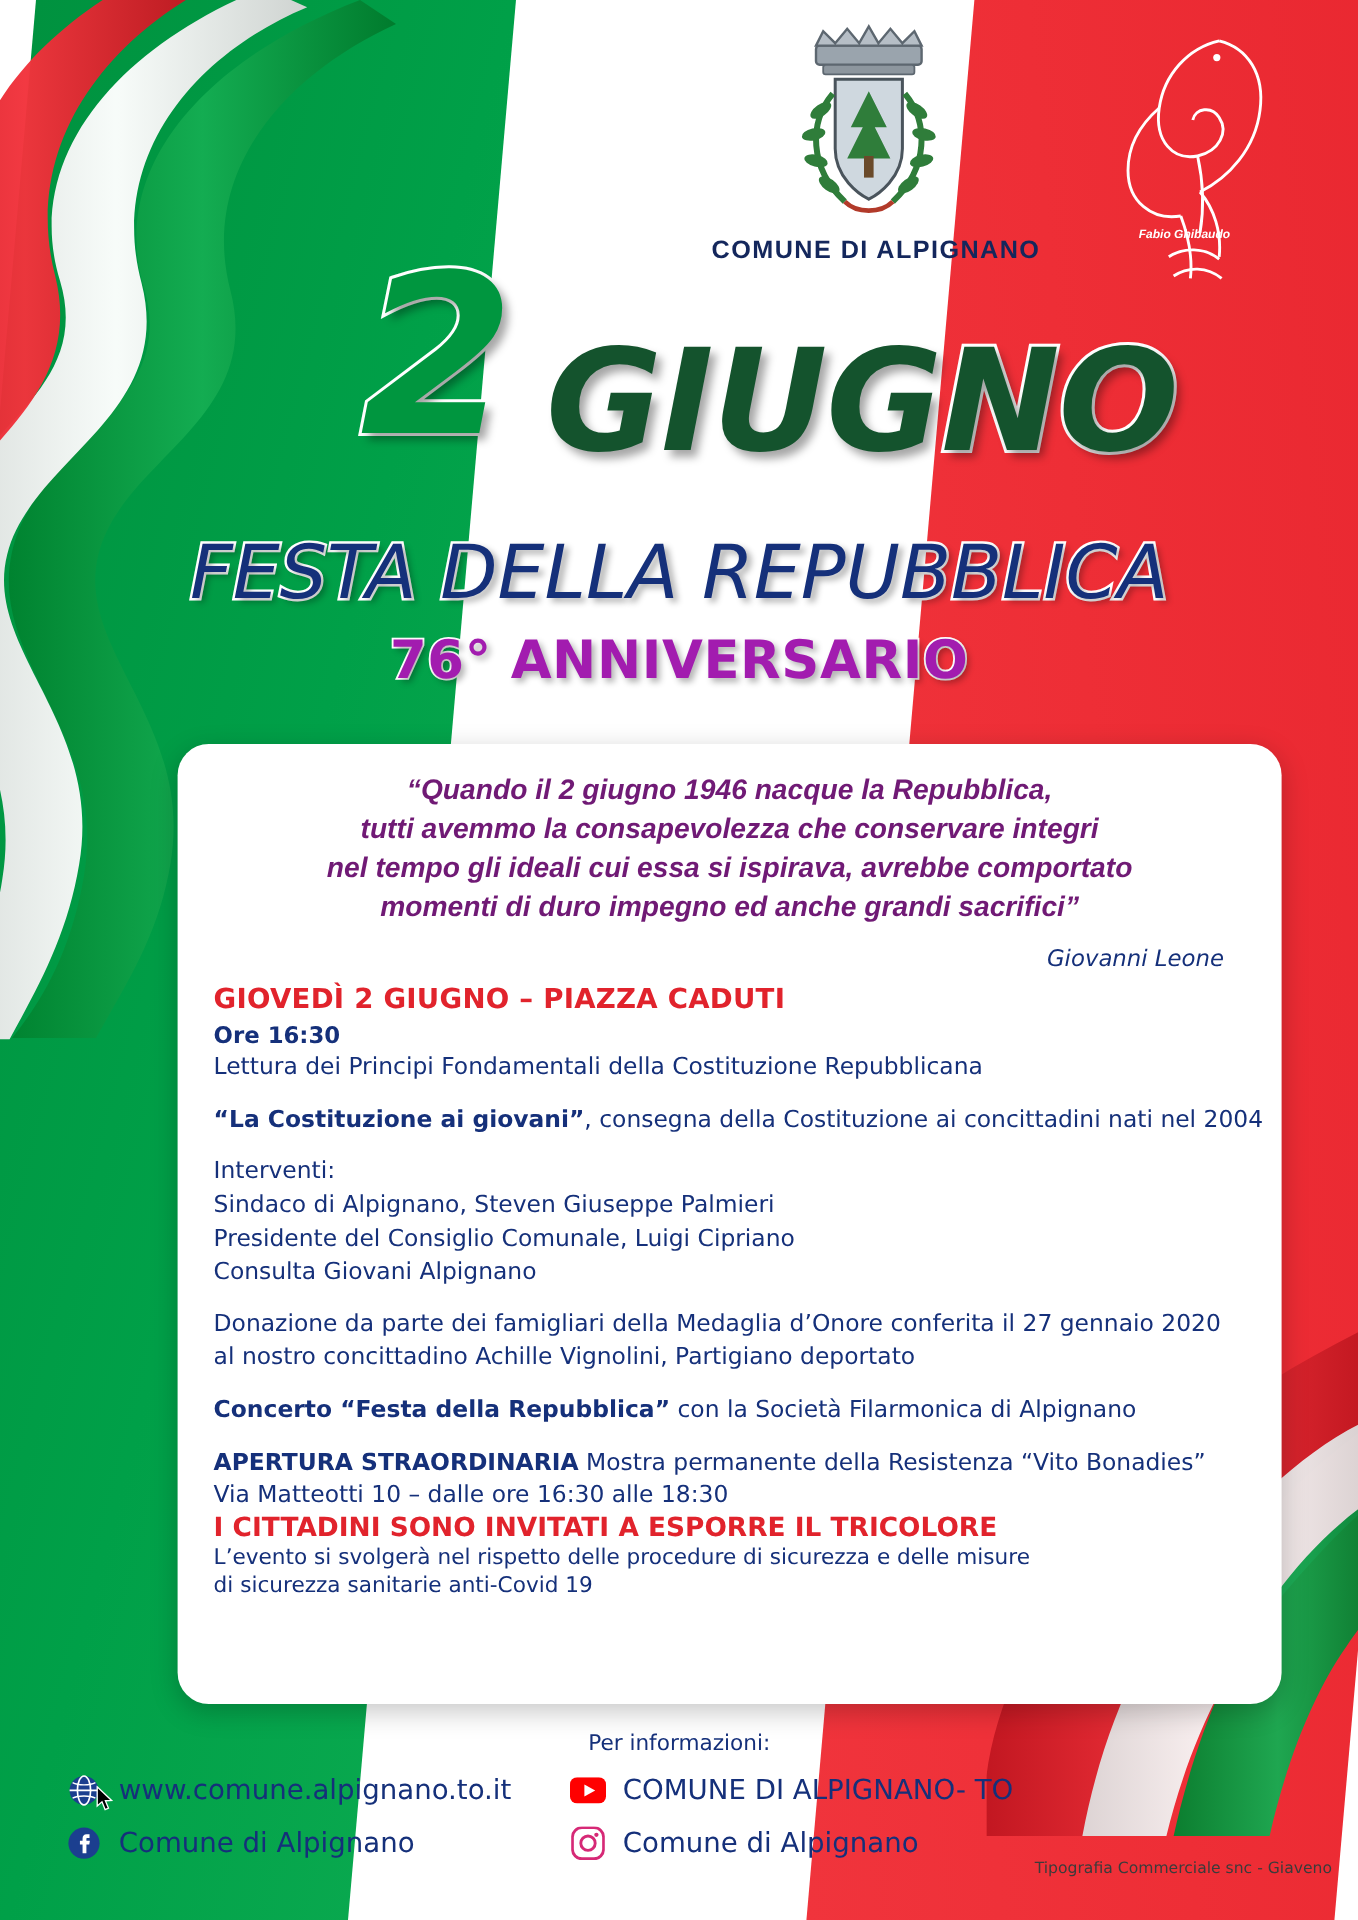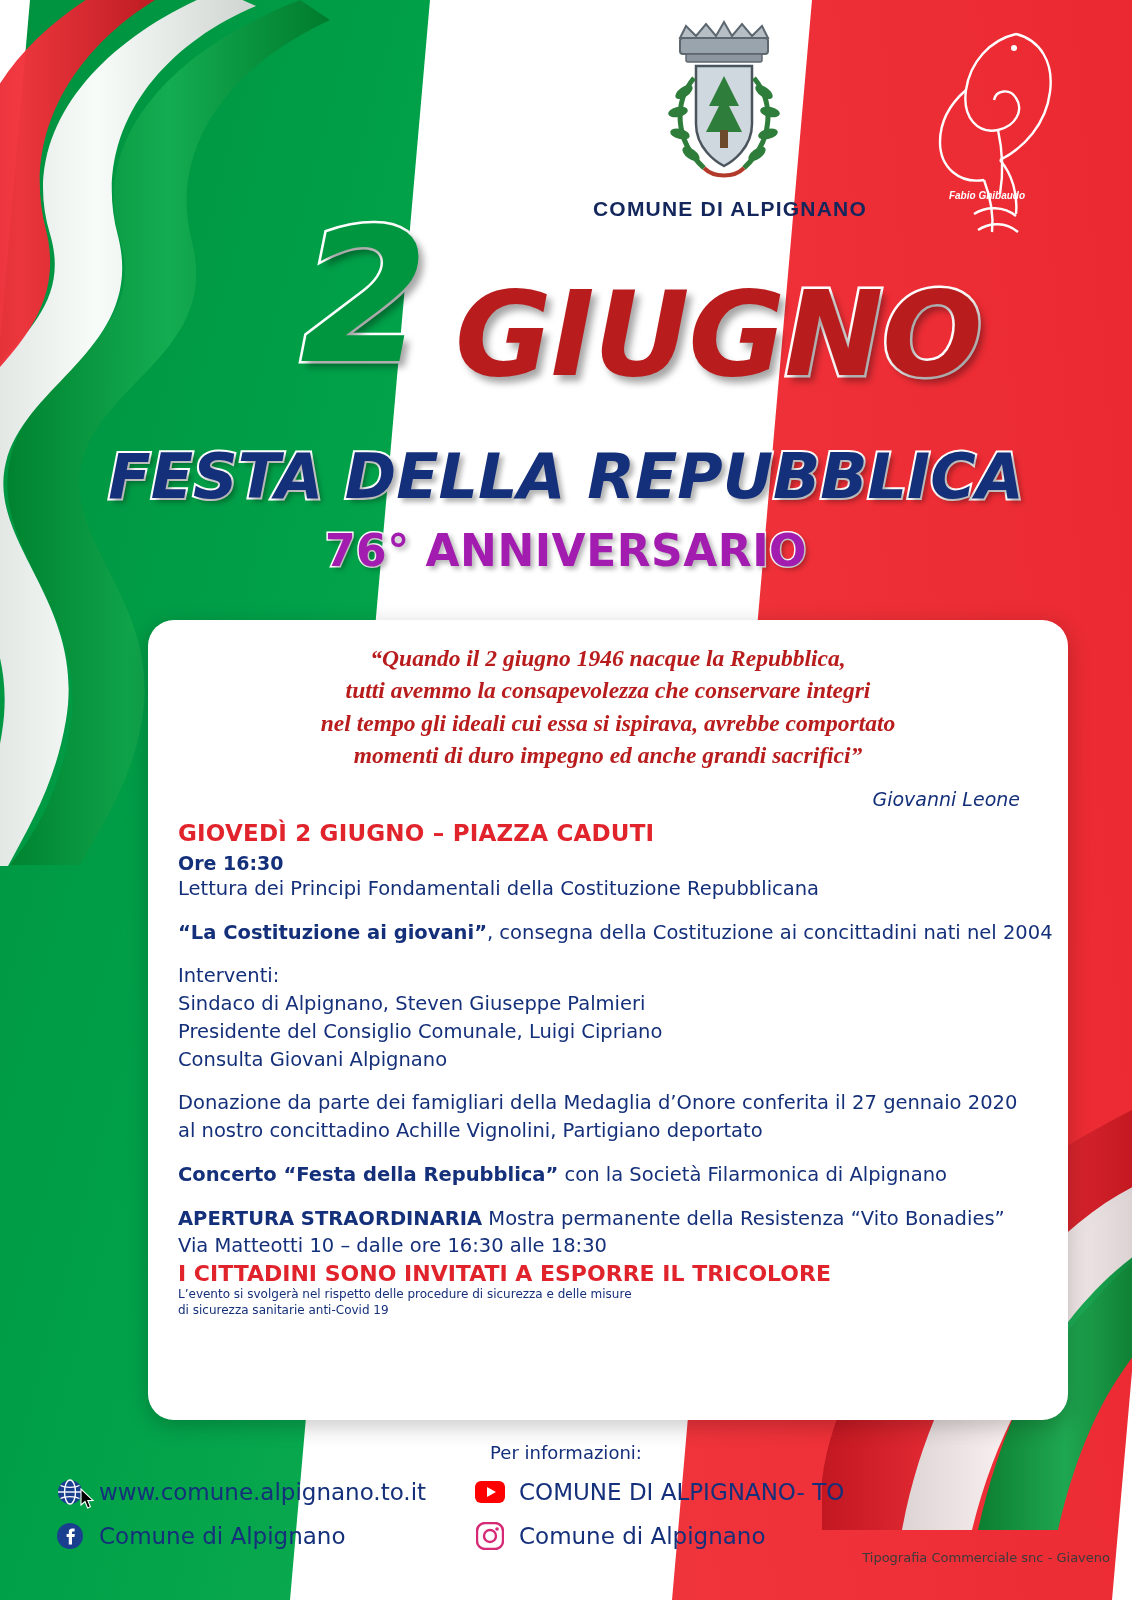--- a/index.html
+++ b/index.html
@@ -120,35 +120,35 @@
     text-shadow: 5px 6px 7px rgba(0,0,0,0.35);
     font-family: "DejaVu Sans", sans-serif;
   }
   .big-giugno {
     position: absolute;
     left: 455px;
     top: 60px;
     font-size: 118px;
     font-weight: bold;
     font-style: italic;
-    color: #b91c1c;
+    color: #14532d;
     -webkit-text-stroke: 5px #ffffff;
     paint-order: stroke fill;
     letter-spacing: -1px;
     line-height: 1;
     text-shadow: 5px 6px 7px rgba(0,0,0,0.35);
     font-family: "DejaVu Sans", sans-serif;
   }
   .line-festa {
     position: absolute;
     left: 0;
     top: 225px;
     width: 1132px;
     font-size: 62px;
-    font-weight: bold;
+    font-weight: normal;
     font-style: italic;
     color: #15307a;
     -webkit-text-stroke: 4px #ffffff;
     paint-order: stroke fill;
     text-shadow: 4px 4px 5px rgba(0,0,0,0.3);
     font-family: "DejaVu Sans", sans-serif;
   }
   .line-anniv {
     position: absolute;
     left: 0;
@@ -179,22 +179,22 @@
   .quote {
     position: absolute;
     left: 40px;
     top: 22px;
     width: 840px;
     text-align: center;
     font-size: 23.5px;
     line-height: 1.38;
     font-style: italic;
     font-weight: bold;
-    color: #b91c1c;
-    font-family: Liberation Serif, serif;
+    color: #701a75;
+    font-family: Liberation Sans, sans-serif;
   }
   .quote-author {
     position: absolute;
     right: 48px;
     top: 168px;
     font-size: 19px;
     font-style: italic;
     color: #15307a;
     font-family: "DejaVu Sans", sans-serif;
   }
@@ -226,21 +226,21 @@
   }
   .p-gap { margin-top: 18px; }
   .b { font-weight: bold; }
   .p-red {
     font-size: 22px;
     font-weight: bold;
     color: #e1232c;
     margin: 0;
   }
   .p-small {
-    font-size: 12px;
+    font-size: 18px;
     line-height: 1.35;
     margin: 0;
   }
 
   
   .footer {
     position: absolute;
     left: 55px;
     top: 1442px;
     width: 1020px;

